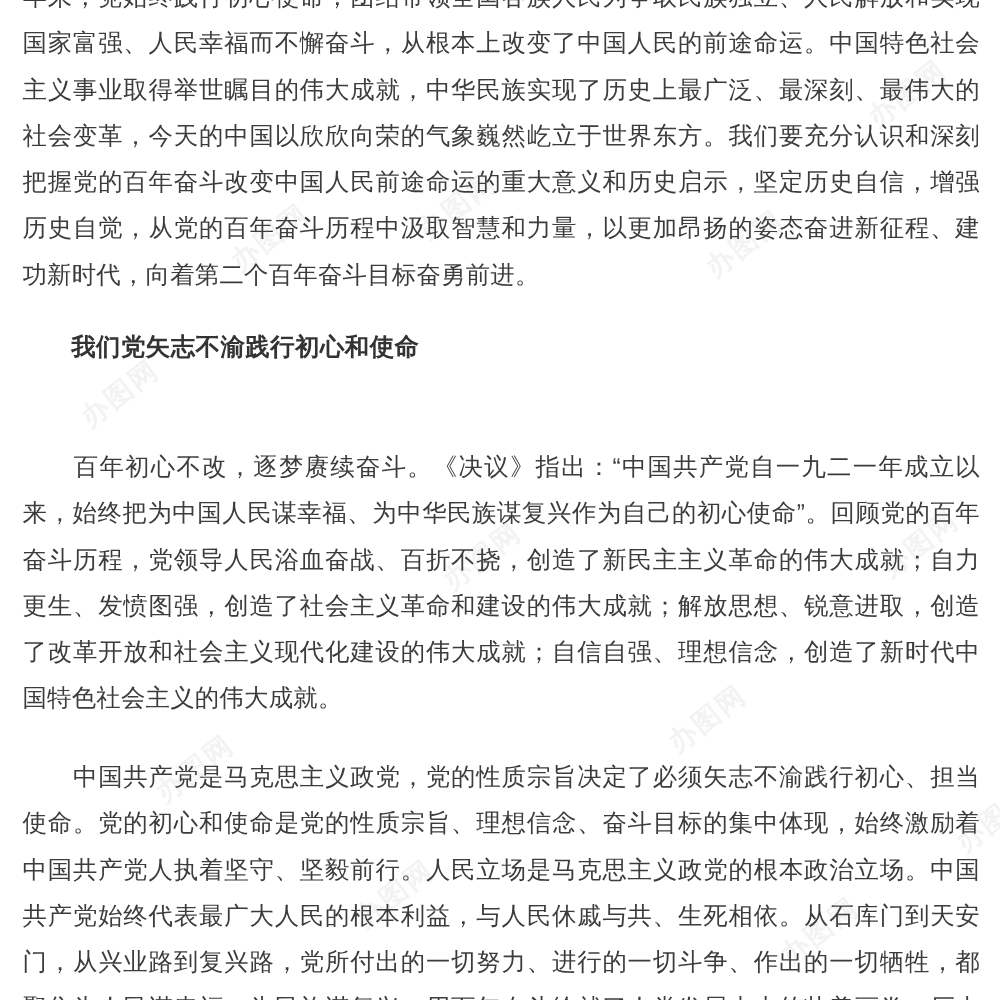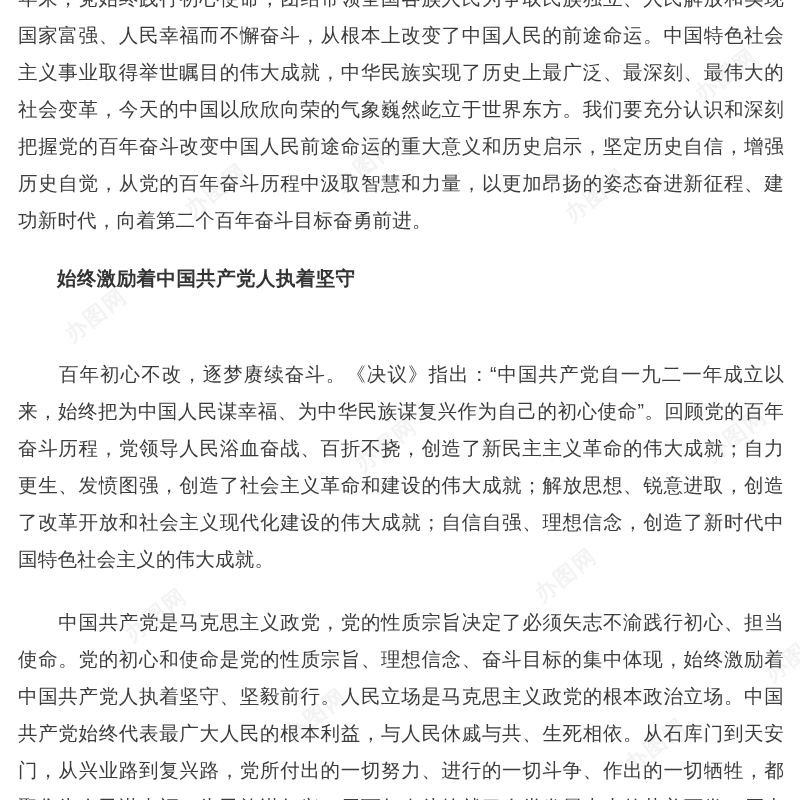--- a/index.html
+++ b/index.html
@@ -98,21 +98,21 @@
 </style>
 </head>
 <body>
 
 <div id="page">
 
   <div class="doc">
 
     <div class="line-flow" id="para-top">年来，党始终践行初心使命，团结带领全国各族人民为争取民族独立、人民解放和实现国家富强、人民幸福而不懈奋斗，从根本上改变了中国人民的前途命运。中国特色社会主义事业取得举世瞩目的伟大成就，中华民族实现了历史上最广泛、最深刻、最伟大的社会变革，今天的中国以欣欣向荣的气象巍然屹立于世界东方。我们要充分认识和深刻把握党的百年奋斗改变中国人民前途命运的重大意义和历史启示，坚定历史自信，增强历史自觉，从党的百年奋斗历程中汲取智慧和力量，以更加昂扬的姿态奋进新征程、建功新时代，向着第二个百年奋斗目标奋勇前进。</div>
 
-    <div id="heading">始终激励着中国共产党人执着坚守</div>
+    <div id="heading">我们党矢志不渝践行初心和使命</div>
 
     <div class="line-flow" id="para-two">　　百年初心不改，逐梦赓续奋斗。《决议》指出：“中国共产党自一九二一年成立以来，始终把为中国人民谋幸福、为中华民族谋复兴作为自己的初心使命”。回顾党的百年奋斗历程，党领导人民浴血奋战、百折不挠，创造了新民主主义革命的伟大成就；自力更生、发愤图强，创造了社会主义革命和建设的伟大成就；解放思想、锐意进取，创造了改革开放和社会主义现代化建设的伟大成就；自信自强、理想信念，创造了新时代中国特色社会主义的伟大成就。</div>
 
     <div class="line-flow" id="para-three">　　中国共产党是马克思主义政党，党的性质宗旨决定了必须矢志不渝践行初心、担当使命。党的初心和使命是党的性质宗旨、理想信念、奋斗目标的集中体现，始终激励着中国共产党人执着坚守、坚毅前行。人民立场是马克思主义政党的根本政治立场。中国共产党始终代表最广大人民的根本利益，与人民休戚与共、生死相依。从石库门到天安门，从兴业路到复兴路，党所付出的一切努力、进行的一切斗争、作出的一切牺牲，都聚焦为人民谋幸福、为民族谋复兴，用百年奋斗绘就了人类发展史上的壮美画卷。历史和人</div>
 
   </div>
 
   <div class="wm-layer" id="watermark-layer">
       <span class="wm" style="left: 330px; top: 150px;">办图网</span>
       <span class="wm" style="left: 690px; top: 60px;">办图网</span>

